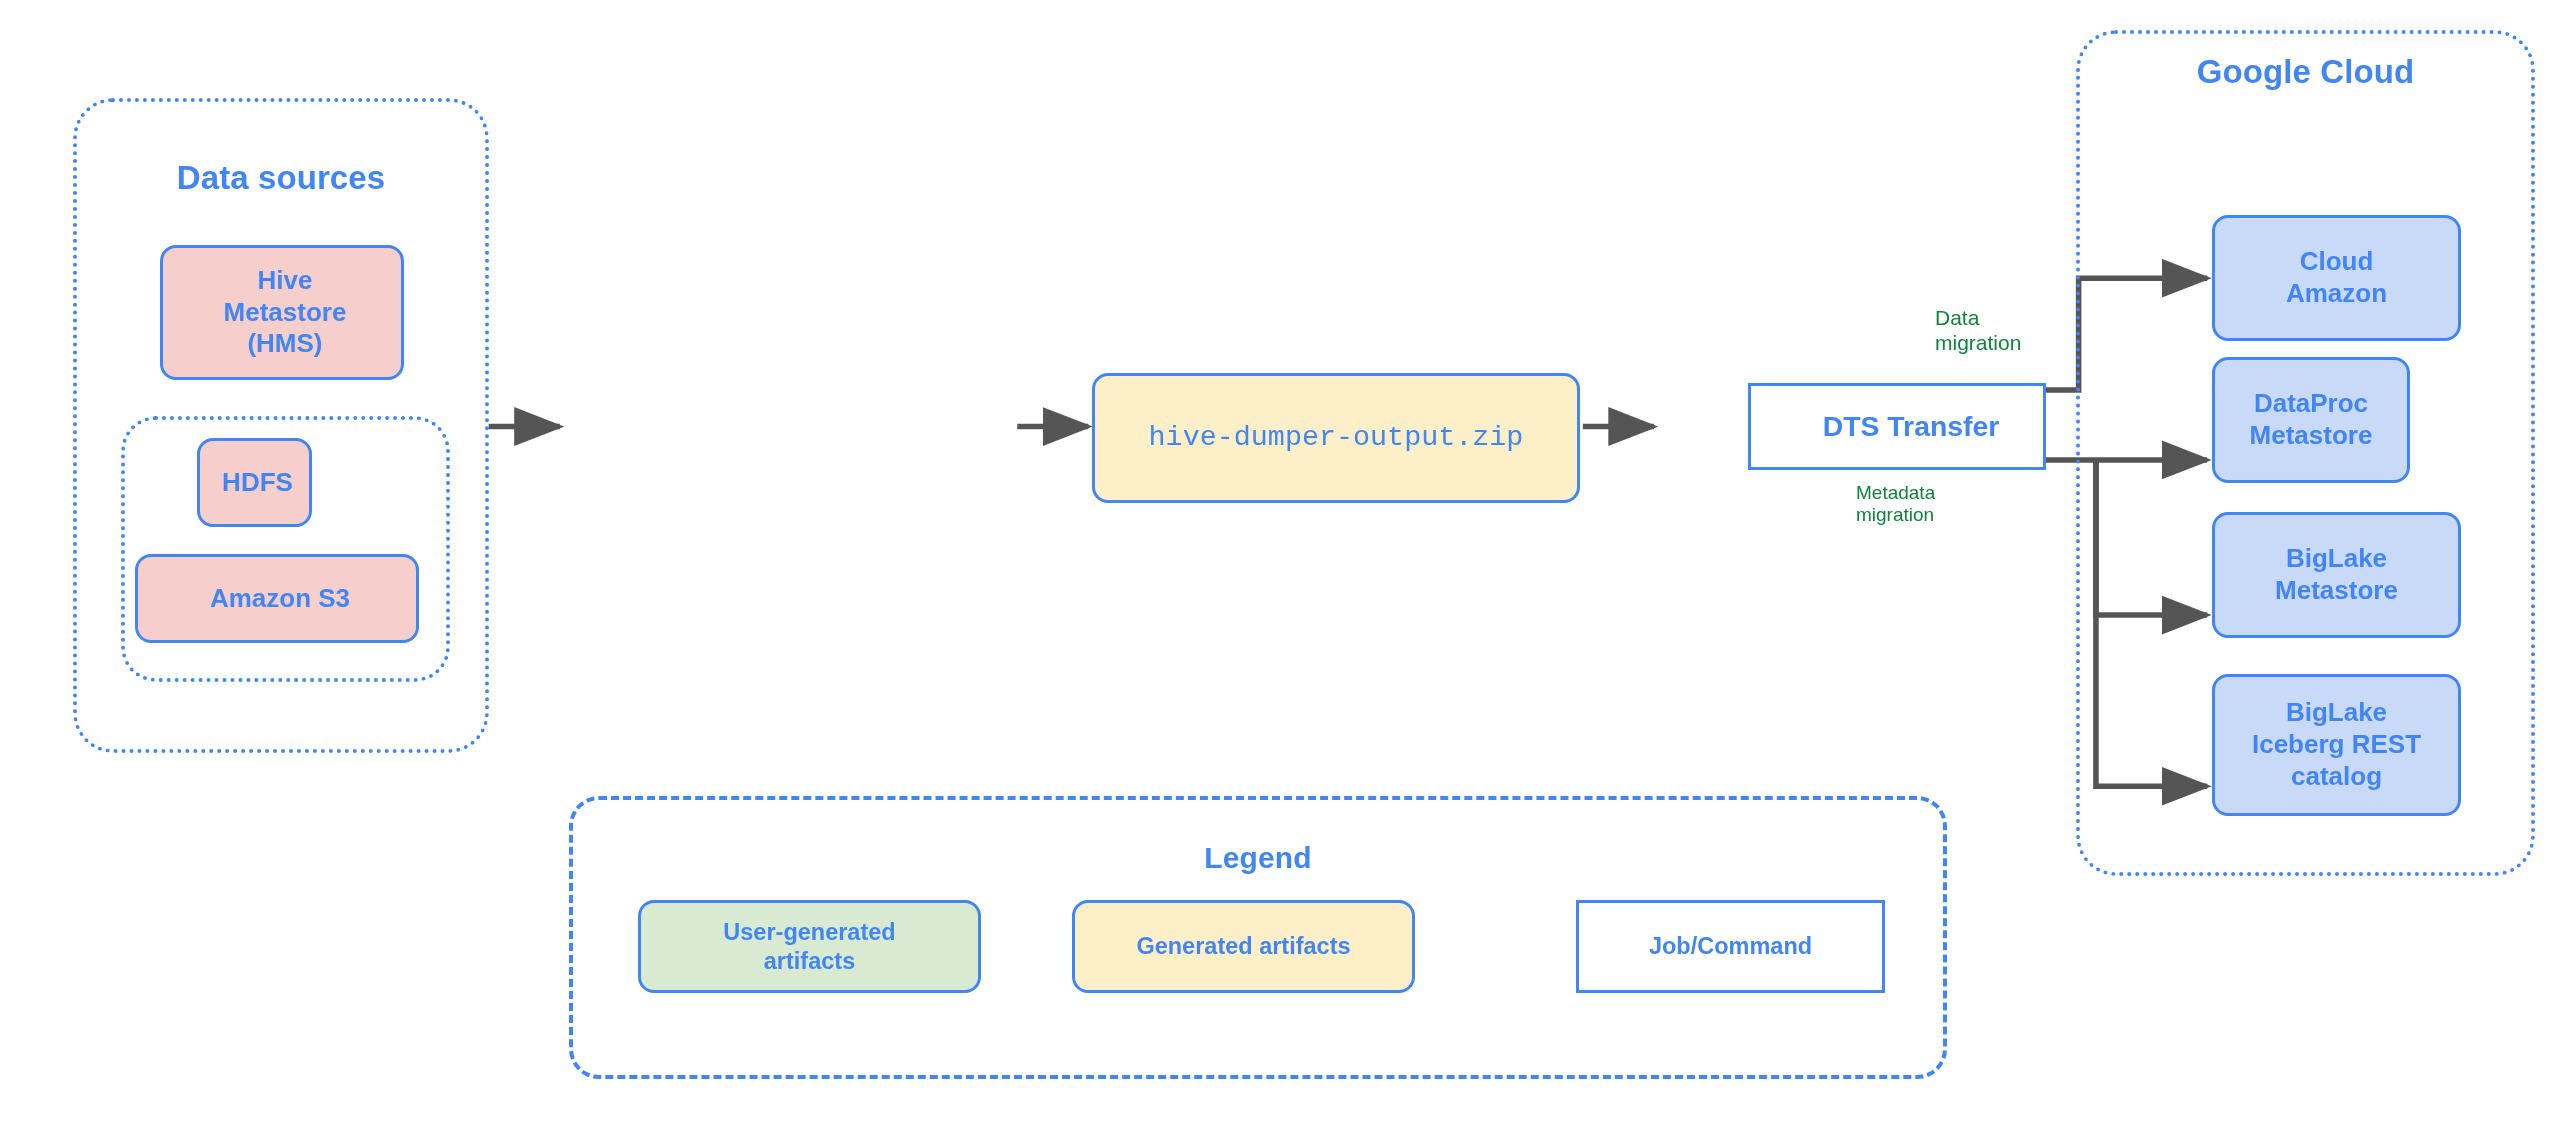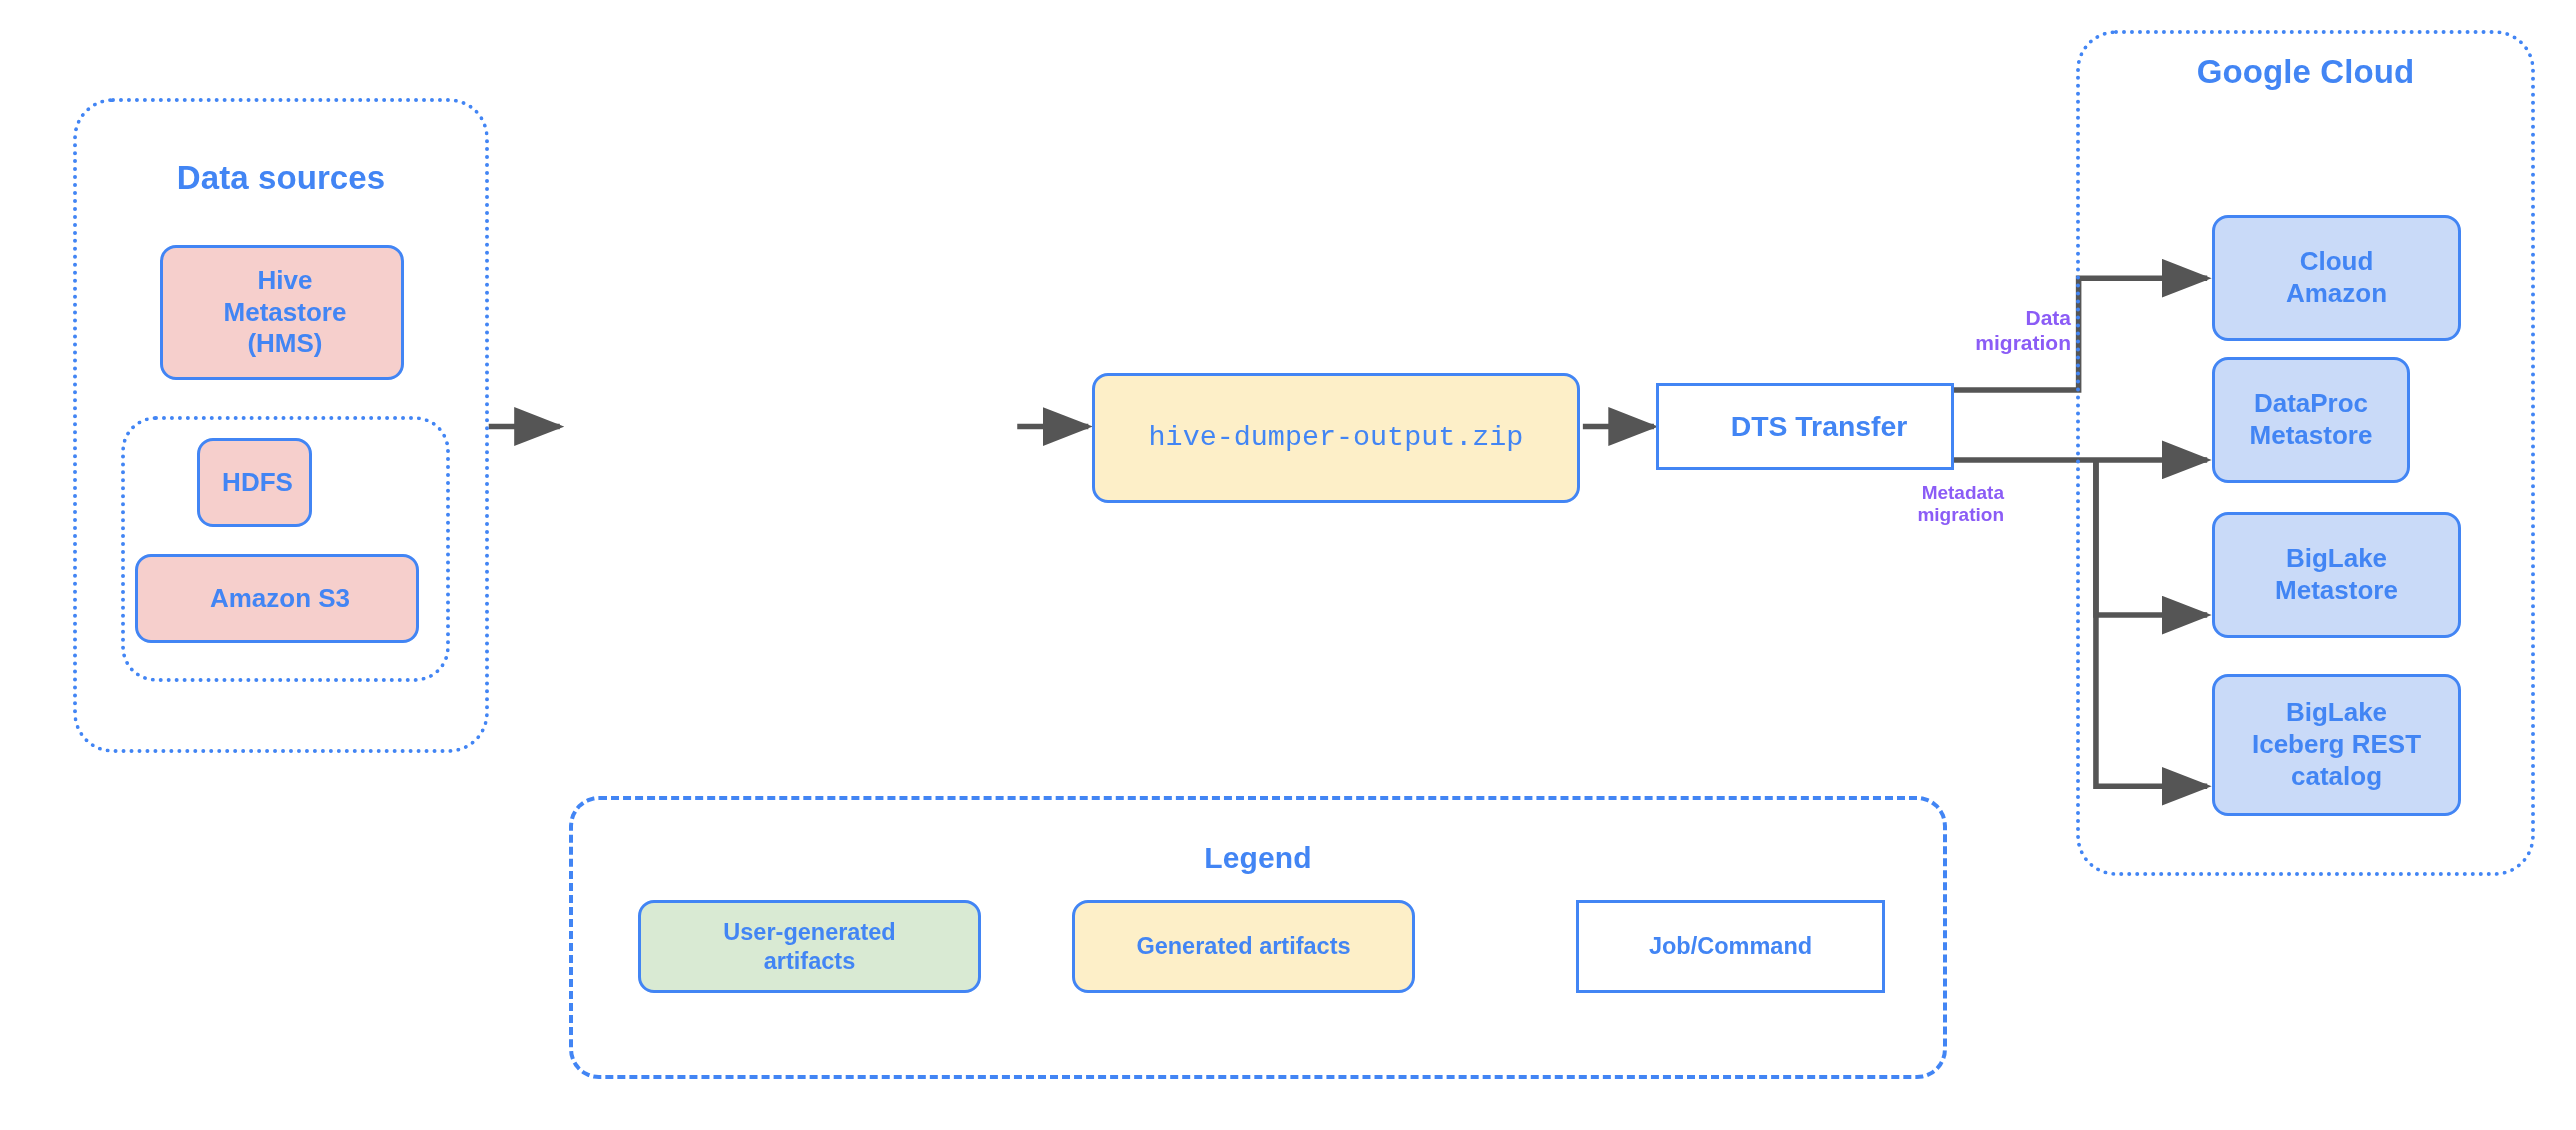--- a/index.html
+++ b/index.html
@@ -62,23 +62,23 @@
   .node.green  { background: #D9EAD3; border-radius: 16px; }
   .node.plain  { background: #FFFFFF; border-radius: 0; }
   .node.mono   {
     font-family: "Liberation Mono", "DejaVu Sans Mono", monospace;
     font-weight: normal;
   }
 
   
   .edge-label {
     position: absolute;
-    color: #8b5cf6;
-    font-weight: bold;
-    text-align: right;
+    color: #15803d;
+    font-weight: normal;
+    text-align: left;
     white-space: pre-line;
     line-height: 1.18;
   }
 
   svg#edges {
     position: absolute;
     left: 0; top: 0;
     width: 2576px;
     height: 1130px;
     pointer-events: none;
@@ -121,21 +121,21 @@
 
   <div class="abs group-dotted" style="left:121px; top:416px; width:329px; height:266px; border-radius:35px;"></div>
 
   <div class="abs node pink" style="left:197px; top:438px; width:115px; height:89px; font-size:26px;">HDFS</div>
 
   <div class="abs node pink" style="left:135px; top:554px; width:284px; height:89px; font-size:26px;">Amazon S3</div>
 
 
   <div class="abs node yellow mono" style="left:1092px; top:373px; width:488px; height:130px; font-size:28.4px;">hive-dumper-output.zip</div>
 
-  <div class="abs node plain" style="left:1656px; top:383px; width:298px; height:87px; font-size:28.4px;padding-left:28px;">DTS Transfer</div>
+  <div class="abs node plain" style="left:1748px; top:383px; width:298px; height:87px; font-size:28.4px;padding-left:28px;">DTS Transfer</div>
 
   <div class="edge-label" style="left:1935px; top:306px; width:136px; font-size:21px;">Data
 migration</div>
 
   <div class="edge-label" style="left:1856px; top:482px; width:148px; font-size:19px;">Metadata
 migration</div>
 
   <div class="abs group-dotted" style="left:2076px; top:30px; width:459px; height:846px;">
     <div class="group-title" style="top:18.6px; font-size:33px;">Google Cloud</div>
   </div>

